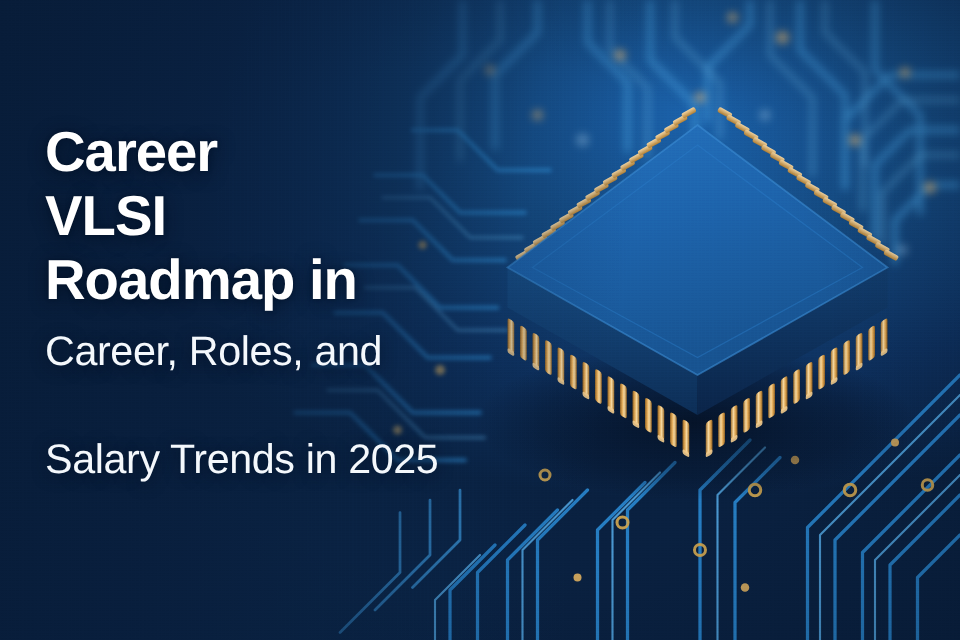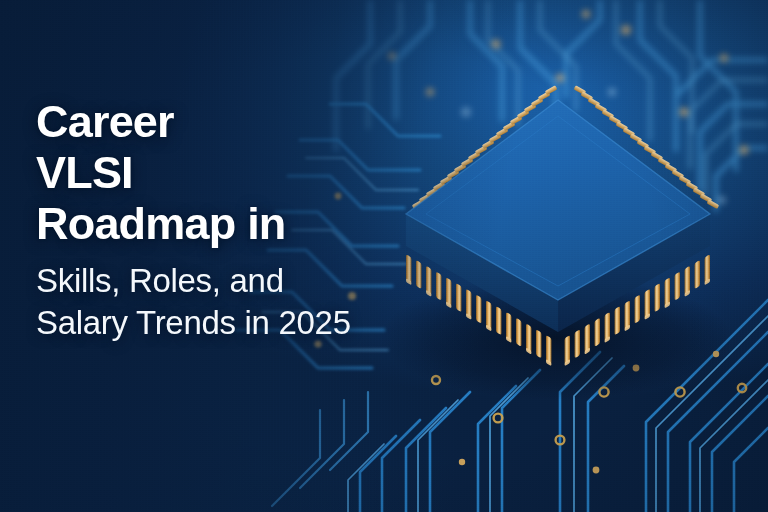--- a/index.html
+++ b/index.html
@@ -85,20 +85,21 @@
     white-space:nowrap;
   }
   .subline {
     color:#f4f8fc;
     font-weight:400;
     font-size:33px;
     line-height:42px;
     letter-spacing:-0.3px;
     text-shadow:0 2px 12px rgba(2,14,32,.75);
     white-space:nowrap;
+    margin-top:44px;
   }
   .sub-first { margin-top:11px; }
 </style>
 </head>
 <body>
 
 <div id="banner">
 
   <div class="pcb-base"></div>
 
@@ -384,17 +385,17 @@
   </div>
 
   <div class="vignette"></div>
   <div class="text-scrim"></div>
   <div class="grain"></div>
 
   <div id="text-block">
     <div class="headline">Career</div>
     <div class="headline">VLSI</div>
     <div class="headline">Roadmap in</div>
-    <div class="subline sub-first">Skills, Roles, and</div>
+    <div class="subline sub-first">Career, Roles, and</div>
     <div class="subline">Salary Trends in 2025</div>
   </div>
 
 </div>
 
 </body></html>

